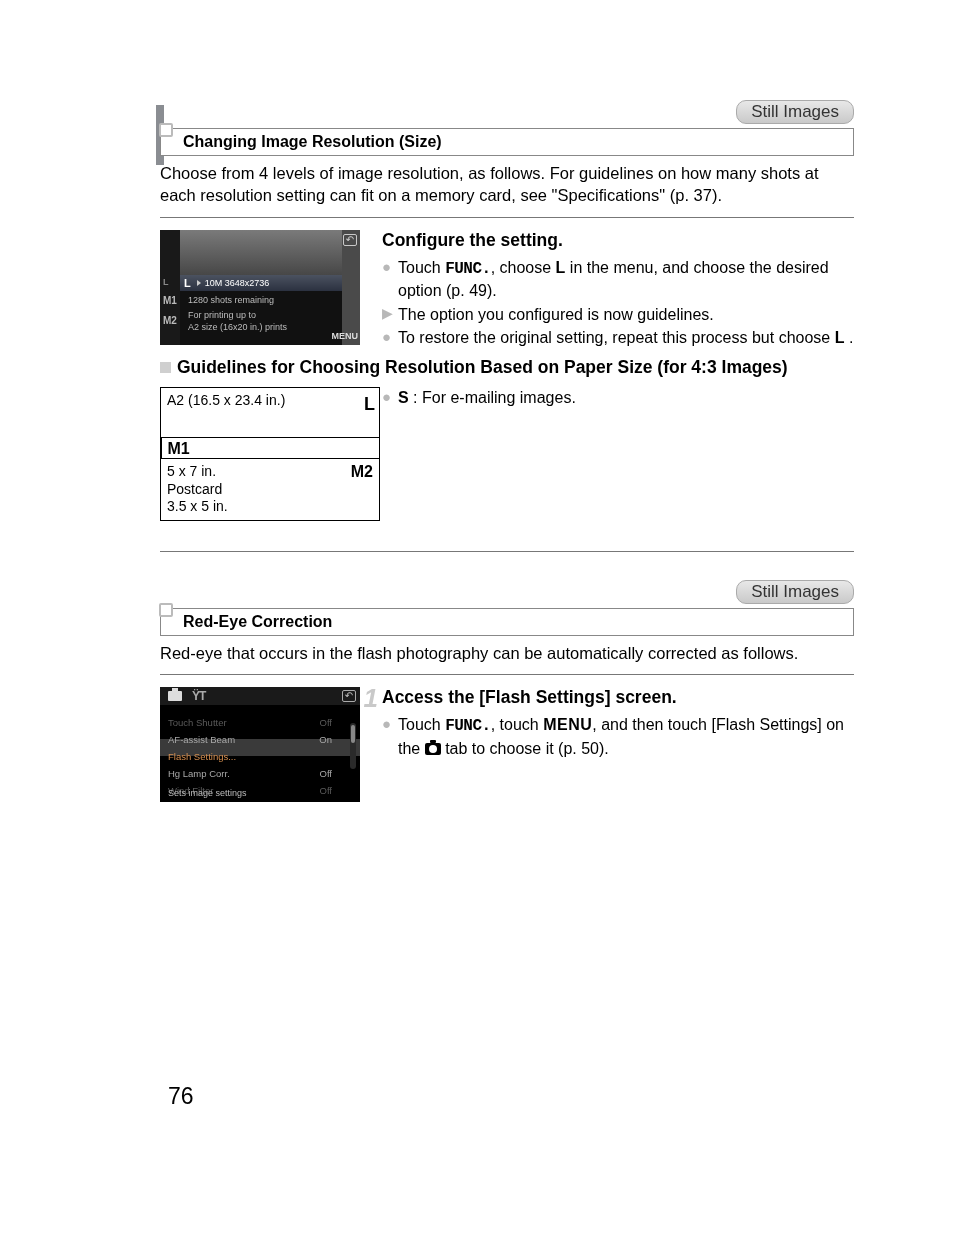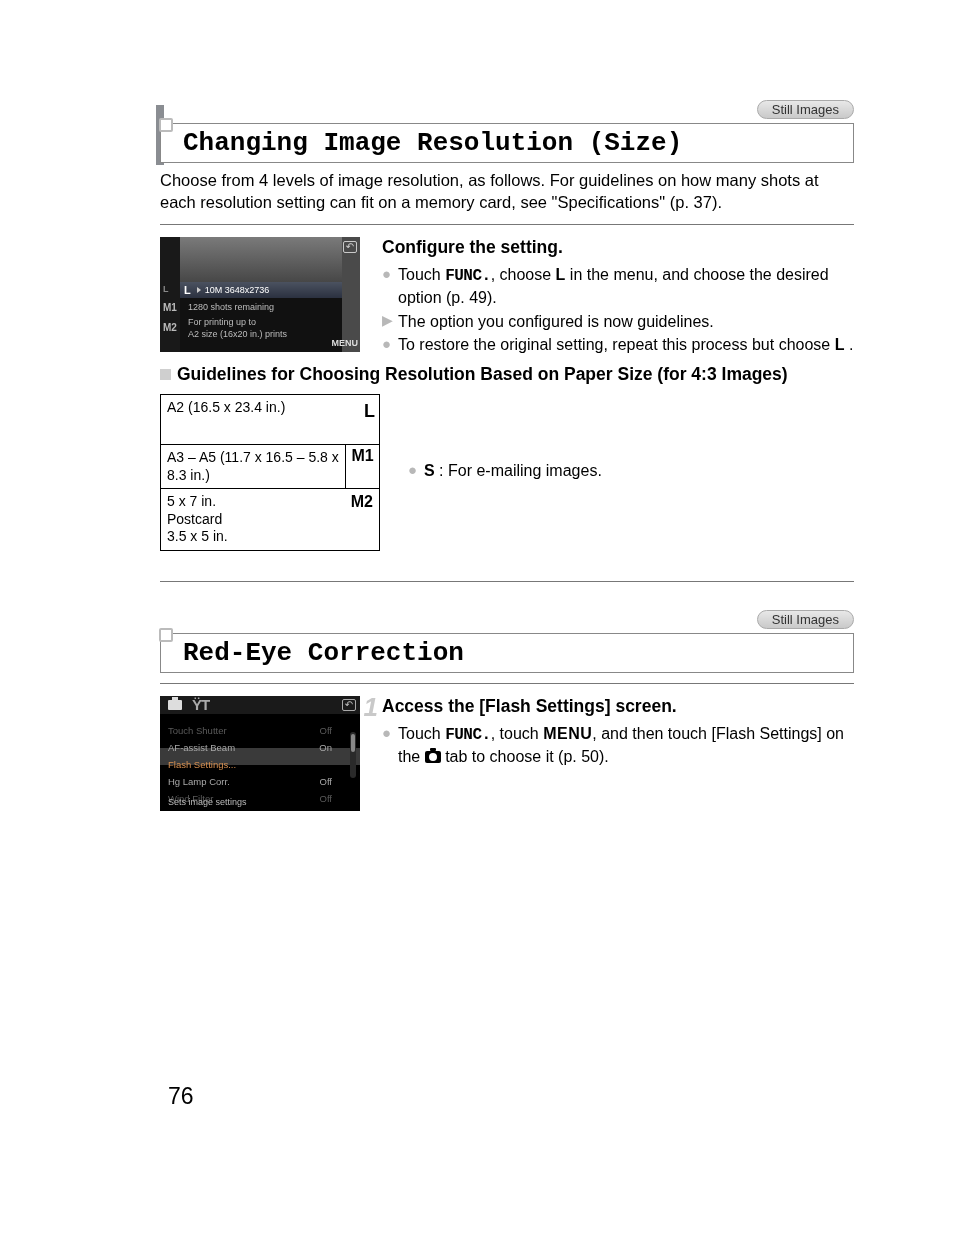--- a/index.html
+++ b/index.html
@@ -1,24 +1,24 @@
 <!DOCTYPE html>
 <html><head>
 <meta charset="utf-8">
 <style>
   *{box-sizing:border-box;margin:0;padding:0}
   body{width:954px;height:1238px;background:#fff;font-family:Arial,Helvetica,sans-serif;color:#000;position:relative}
   .page{padding:100px 100px 0 160px}
   .side-tab{position:absolute;left:156px;top:105px;width:8px;height:60px;background:#8a8d92}
   .breadcrumb{font-size:14px;font-weight:bold;margin:0 0 45px 24px}
-  .category-pill{float:right;background:linear-gradient(#e8e8e8,#c9c9c9);border:1px solid #aaa;border-radius:10px;padding:1px 14px;font-size:13px;color:#333;margin:0 0 4px 0}
+  .category-pill{float:right;background:linear-gradient(#e8e8e8,#c9c9c9);border:1px solid #aaa;border-radius:10px;padding:1px 14px;font-size:17px;color:#333;margin:0 0 4px 0}
   .clear{clear:both}
   .section-title-bar{border:1px solid #888;background:#fff;padding:4px 8px 4px 22px;position:relative;margin-bottom:6px}
   .section-title-bar .flag{position:absolute;left:-2px;top:-6px;width:14px;height:14px;border:2px solid #bbb;border-radius:2px;background:#fff}
-  .section-title{font-size:26px;font-weight:900;font-family:Liberation Mono, monospace}
+  .section-title{font-size:16px;font-weight:900;font-family:Liberation Sans, sans-serif}
   .body-text{font-size:16.5px;line-height:1.35;margin-bottom:6px}
   .hr{border:none;border-top:1px solid #777;margin:10px 0 12px}
   .hr2{border:none;border-top:1px solid #777;margin:30px 0 28px}
   .row{display:flex;gap:22px;align-items:flex-start}
   .lcd1{width:200px;height:115px;background:#111;position:relative;color:#cfcfcf;font-size:10px;overflow:hidden}
   .lcd1 .sky{position:absolute;left:20px;top:0;right:18px;height:52px;background:linear-gradient(#7a7a7a,#3f3f3f)}
   .lcd1 .side{position:absolute;left:0;top:0;width:20px;height:100%;background:#191919}
   .lcd1 .side2{position:absolute;right:0;top:0;width:18px;height:100%;background:#4a4a4a}
   .lcd1 .back-ic{position:absolute;right:3px;top:4px;width:14px;height:12px;border:1px solid #c9c9c9;border-radius:2px;text-align:center;line-height:10px;font-size:10px}
   .lcd1 .menu-ic{position:absolute;right:2px;bottom:4px;font-weight:bold;font-size:9px;color:#ddd}
@@ -34,36 +34,36 @@
   .inline-func{font-family:Liberation Mono, monospace;font-weight:bold;letter-spacing:-0.5px}
   .inline-menu{font-family:Arial;font-weight:bold;letter-spacing:0.5px}
   .glyph-L{font-weight:bold;font-family:Arial}
   .glyph-S{font-weight:bold;font-family:Arial}
   .cam-ic{display:inline-block;width:16px;height:12px;background:#000;border-radius:2px;position:relative;vertical-align:-1px}
   .cam-ic::before{content:"";position:absolute;left:5px;top:-3px;width:6px;height:3px;background:#000;border-radius:1px}
   .cam-ic::after{content:"";position:absolute;left:4px;top:2px;width:8px;height:8px;border-radius:50%;background:#fff}
   .subh-row{display:flex;align-items:flex-start;gap:6px;margin:6px 0 8px}
   .sq{width:11px;height:11px;background:#cfcfcf;margin-top:5px;flex:none}
   .subh{font-size:17.5px;font-weight:bold;line-height:1.25}
-  .guide-row{display:flex;gap:28px;align-items:center}
+  .guide-row{display:flex;gap:2px;align-items:flex-start}
   .paper-table{width:220px;border:1px solid #000}
   .paper-table .pr{border-bottom:1px solid #000;display:flex;position:relative}
   .paper-table .pr:last-child{border-bottom:none}
   .paper-table .pc1{flex:1;font-size:14px;padding:4px 6px;line-height:1.25}
   .paper-table .pc2{width:34px;border-left:1px solid #000;text-align:center;font-weight:bold;font-size:16px;display:flex;align-items:flex-start;justify-content:center;padding-top:2px}
   .paper-table .r1 .pc1{padding-bottom:28px}
   .paper-table .r1 .pc2{border-left:none;position:absolute;right:4px;top:4px;width:auto;font-size:18px}
   .paper-table .r3 .pc2{border-left:none;position:absolute;right:6px;top:2px;width:auto}
   .step-num{font-size:26px;font-weight:bold;font-style:italic;color:#c9c9c9;position:absolute;left:-26px;top:-4px;width:22px;text-align:right}
   .step-wrap{position:relative}
   .lcd2{width:200px;height:115px;background:#000;color:#bdbdbd;font-size:10px;position:relative;overflow:hidden}
   .lcd2 .top{height:18px;background:#1a1a1a;display:flex;align-items:center;gap:10px;padding-left:8px}
   .lcd2 .top .cam{width:14px;height:10px;background:#ddd;border-radius:1px;position:relative}
   .lcd2 .top .cam::before{content:"";position:absolute;left:4px;top:-3px;width:6px;height:3px;background:#ddd}
-  .lcd2 .top .tool{font-size:15px;color:#aaa;font-weight:bold;letter-spacing:-1px}
+  .lcd2 .top .tool{font-size:12px;color:#aaa;font-weight:bold;letter-spacing:-1px}
   .lcd2 .back{position:absolute;right:4px;top:3px;width:14px;height:12px;border:1px solid #aaa;border-radius:2px;font-size:10px;text-align:center;line-height:10px}
   .lcd2 .mrow{height:15px;display:flex;justify-content:space-between;align-items:center;padding:17px 28px 0 8px;font-size:9.5px;color:#a8a8a8}
   .lcd2 .mrow.dim{color:#5a5a5a}
   .lcd2 .mrow.sel{background:#3a3a3a;color:#d89050}
   .lcd2 .hint{position:absolute;left:8px;bottom:4px;font-size:9px;color:#bbb}
   .lcd2 .sb{position:absolute;right:4px;top:36px;width:6px;height:46px;background:#2a2a2a;border-radius:3px}
   .lcd2 .sb::after{content:"";position:absolute;left:1px;top:2px;width:4px;height:18px;background:#888;border-radius:2px}
   .page-num{position:absolute;left:168px;bottom:128px;font-size:23px}
 </style>
 </head>
@@ -129,21 +129,20 @@
     <div class="subh">Guidelines for Choosing Resolution Based on Paper Size (for 4:3 Images)</div>
   </div>
 
   <div class="guide-row">
     <div class="paper-table">
       <div class="pr r1">
         <div class="pc1">A2 (16.5 x 23.4 in.)</div>
         <div class="pc2">L</div>
       </div>
       <div class="pr">
-        <div class="pc1">A3 – A5 (11.7 x 16.5 – 5.8 x 8.3 in.)</div>
         <div class="pc2">M1</div>
       </div>
       <div class="pr r3">
         <div class="pc1" style="white-space:pre-line">5 x 7 in.
 Postcard
 3.5 x 5 in.</div>
         <div class="pc2">M2</div>
       </div>
     </div>
     <div style="flex:1">
@@ -157,20 +156,21 @@
   </div>
 
   <hr class="hr2">
 
   <div class="category-pill">Still Images</div>
   <div class="clear"></div>
   <div class="section-title-bar">
     <div class="flag"></div>
     <div class="section-title">Red-Eye Correction</div>
   </div>
+  <p class="body-text">Red-eye that occurs in the flash photography can be automatically corrected as follows.</p>
   <hr class="hr">
 
   <div class="row">
     <div class="lcd2">
       <div class="top">
         <div class="cam"></div>
         <div class="tool">ŸT</div>
       </div>
       <div class="back">↶</div>
       <div class="mrow dim">

